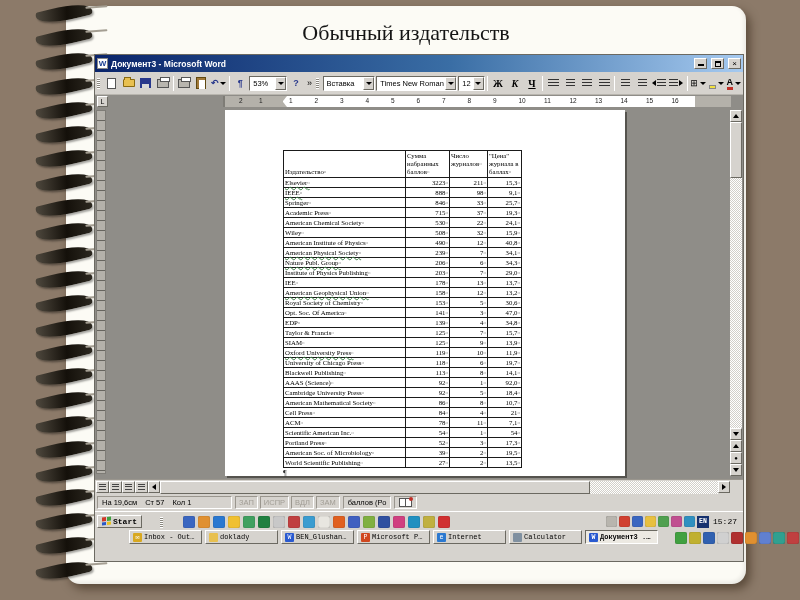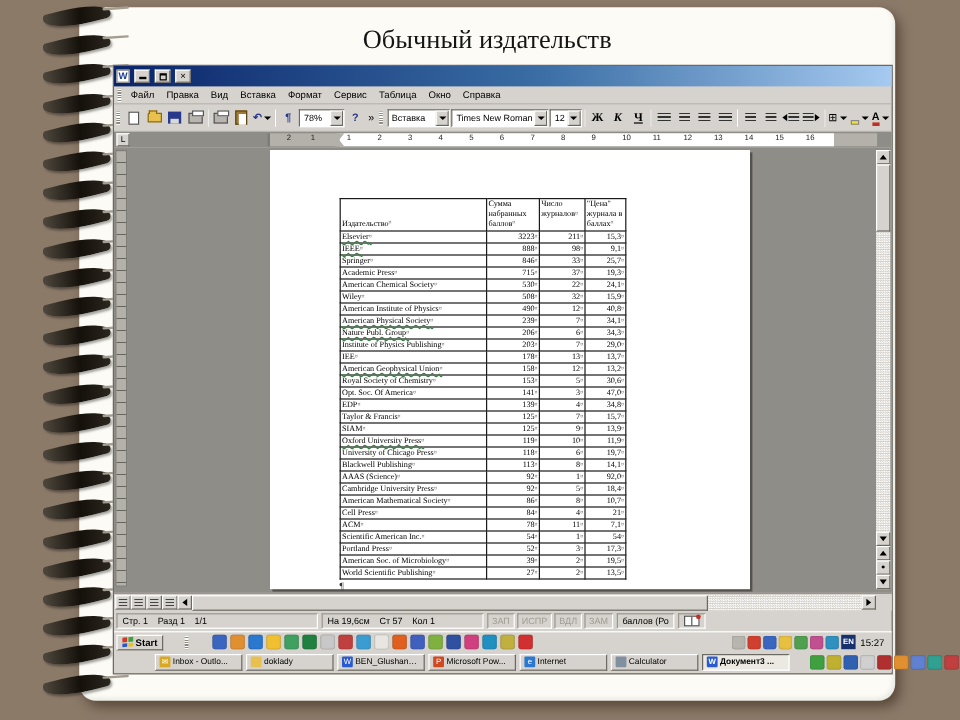--- a/index.html
+++ b/index.html
@@ -128,21 +128,21 @@
   .spanel { border:1px solid; border-color:#9a968e #fff #fff #9a968e; height:13px;
           display:flex; align-items:center; gap:8px; padding:0 4px; white-space:nowrap; }
   .mode { color:#a09c94; border:1px solid; border-color:#9a968e #fff #fff #9a968e; height:13px;
           padding:0 3px; display:flex; align-items:center; }
   .bookico { width:13px; height:9px; background:#fff; border:1px solid #555; position:relative; }
   .bookico::after { content:""; position:absolute; left:5px; top:0; width:1px; height:7px; background:#555; }
   .bookico::before { content:""; position:absolute; right:-2px; top:-2px; width:4px; height:4px; background:#c03028; border-radius:50%; }
 
   
   .taskbar { height:34px; background:#d6d3ce; border-top:1px solid #fff; display:flex; flex-direction:column; }
-  .tb-row { height:17px; display:flex; align-items:center; gap:17px; padding:1px 2px; }
+  .tb-row { height:17px; display:flex; align-items:flex-end; gap:17px; padding:1px 2px;font-family:Liberation Mono, monospace; }
   .startbtn { height:13px; display:flex; align-items:center; gap:2px; padding:0 4px;
           background:#d6d3ce; border:1px solid; border-color:#fff #6b6961 #6b6961 #fff;
           font-weight:bold; font-size:8px; }
   .flag { width:9px; height:8px; display:grid; grid-template-columns:1fr 1fr; grid-template-rows:1fr 1fr;
           transform:skewY(-6deg); gap:1px; }
   .flag i:nth-child(1){background:#d03828;} .flag i:nth-child(2){background:#40a040;}
   .flag i:nth-child(3){background:#2858c8;} .flag i:nth-child(4){background:#e8c020;}
   .ql { width:12px; height:12px; border-radius:2px; box-shadow:inset 0 0 1px rgba(0,0,0,.5); }
   .tray { display:flex; gap:2px; align-items:center; margin-left:auto; }
   .tray .ql { width:11px; height:11px; }
@@ -186,41 +186,30 @@
     <div class="leaf" style="top: 508.2px;"></div>
     <div class="leaf" style="top: 532.4px;"></div>
     <div class="leaf" style="top: 556.6px;"></div>
   </div>
 <div class="slide-title">Обычный издательств</div>
 
 <div class="screenshot">
 
   <div class="titlebar">
     <span class="doc-ico">W</span>
+    <span class="tb-title">Документ3 - Microsoft Word</span>
     <span class="winbtn">
         <span class="bar"></span>
       </span>
     <span class="winbtn">
         <span class="box"></span>
       </span>
     <span class="winbtn">×</span>
   </div>
 
-  <div class="menubar">
-    <span class="grip"></span>
-  <span class="menu-item">Файл</span>
-      <span class="menu-item">Правка</span>
-      <span class="menu-item">Вид</span>
-      <span class="menu-item">Вставка</span>
-      <span class="menu-item">Формат</span>
-      <span class="menu-item">Сервис</span>
-      <span class="menu-item">Таблица</span>
-      <span class="menu-item">Окно</span>
-      <span class="menu-item">Справка</span>
-    </div>
 
   <div class="toolbar">
     <span class="grip"></span>
     <span class="tbtn">
         <span class="ico-newdoc"></span>
       </span>
     <span class="tbtn">
         <span class="ico-folder"></span>
       </span>
     <span class="tbtn">
@@ -238,21 +227,21 @@
       </span>
     <span class="tbtn blue">
         <span>↶</span>
         <span class="drop"></span>
       </span>
     <span class="sep"></span>
     <span class="tbtn blue">
         <span>¶</span>
       </span>
     <span class="combo" style="width:40px">
-      <span>78%</span>
+      <span>53%</span>
       <span class="arr">
           <span class="drop" style="margin-left:0"></span>
         </span>
     </span>
     <span class="tbtn blue">
         <span>?</span>
       </span>
     <span class="tbtn" style="width:9px">
         <span>»</span>
       </span>
@@ -580,25 +569,20 @@
     <span class="htrack">
         <span class="hthumb"></span>
       </span>
     <span class="sbtn">
         <span class="tri-r"></span>
       </span>
     <span class="corner"></span>
   </div>
 
   <div class="statusbar">
-    <span class="spanel" style="width:168px">
-      <span>Стр. 1</span>
-      <span>Разд 1</span>
-      <span>1/1</span>
-    </span>
     <span class="spanel" style="width:135px">
       <span>На 19,6см</span>
       <span>Ст 57</span>
       <span>Кол 1</span>
     </span>
     <span style="display:flex;gap:2px">
         <span class="mode">ЗАП</span>
         <span class="mode">ИСПР</span>
         <span class="mode">ВДЛ</span>
         <span class="mode">ЗАМ</span>

